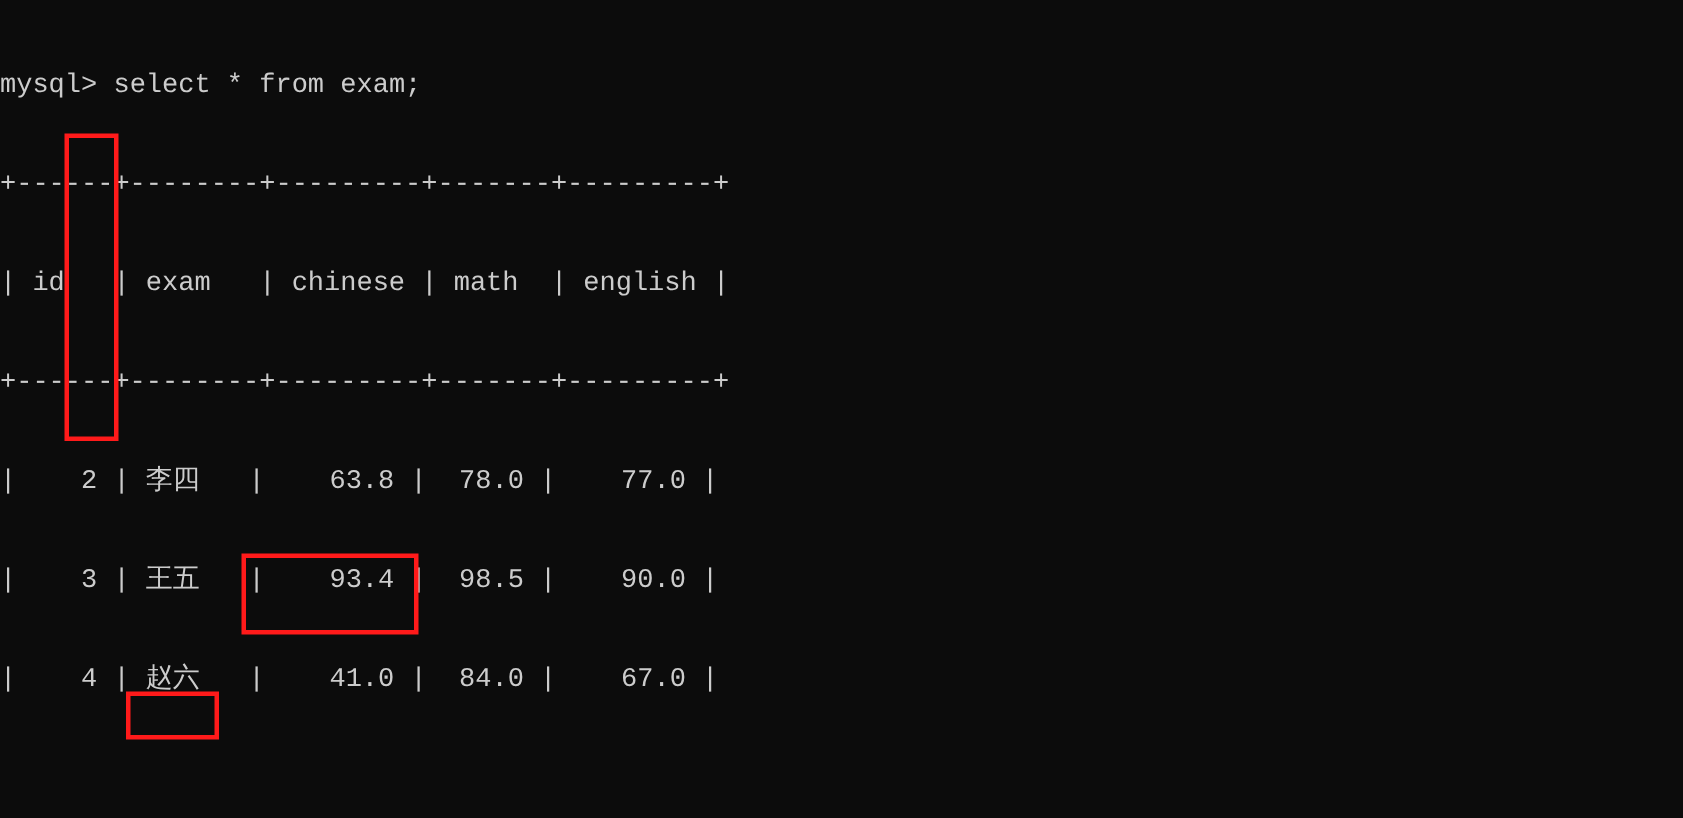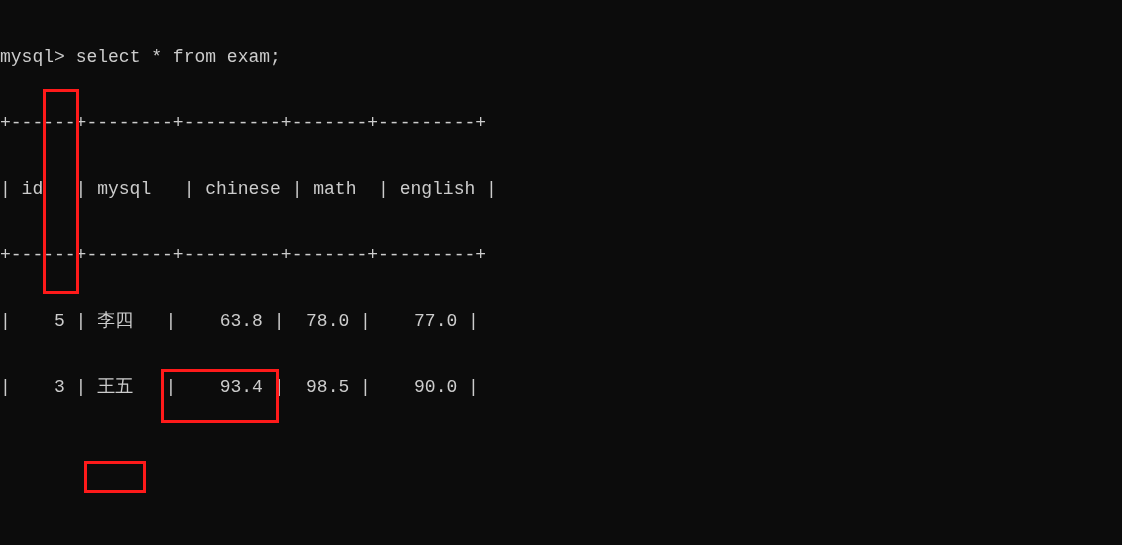--- a/index.html
+++ b/index.html
@@ -26,24 +26,25 @@
     box-sizing: border-box;
     pointer-events: none;
   }
 </style>
 </head>
 <body>
 
 <div class="term">
   <div class="line"><span>mysql&gt; </span><span>select * from exam;</span></div>
   <div class="line">+------+--------+---------+-------+---------+</div>
-  <div class="line">| id   | mysql   | chinese | math  | english |</div>
+  <div class="line">| id   | exam   | chinese | math  | english |</div>
   <div class="line">+------+--------+---------+-------+---------+</div>
-  <div class="line">|    5 | 李四   |    63.8 |  78.0 |    77.0 |</div>
+  <div class="line">|    2 | 李四   |    63.8 |  78.0 |    77.0 |</div>
   <div class="line">|    3 | 王五   |    93.4 |  98.5 |    90.0 |</div>
+  <div class="line">|    4 | 赵六   |    41.0 |  84.0 |    67.0 |</div>
   
   
   
   
   
   
   
   
   
   

